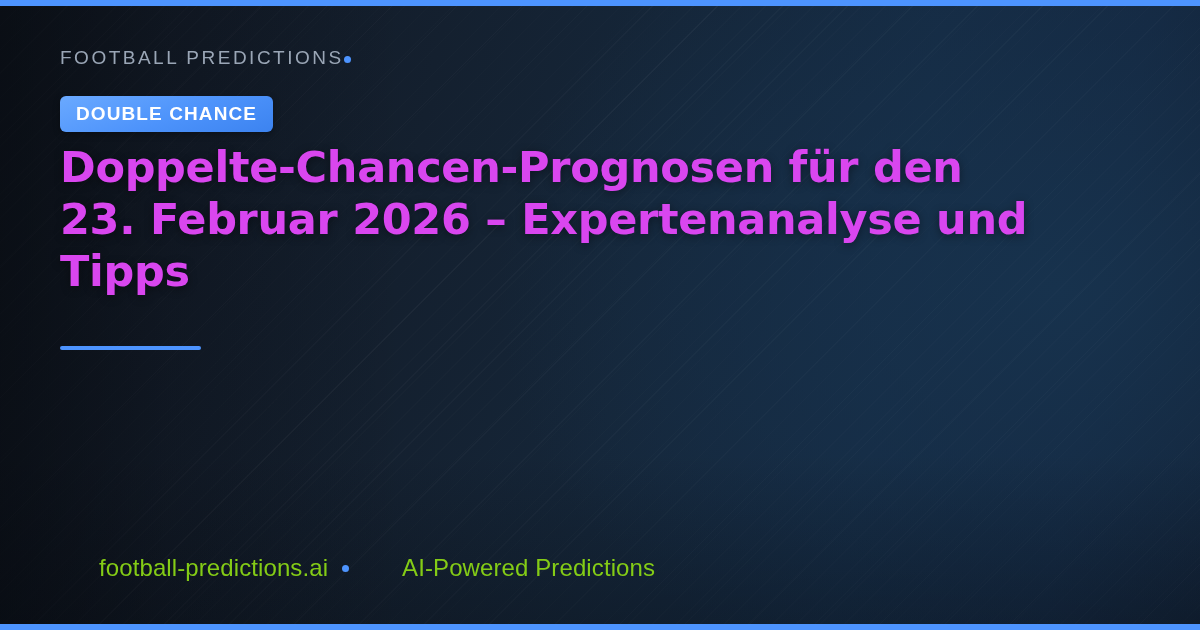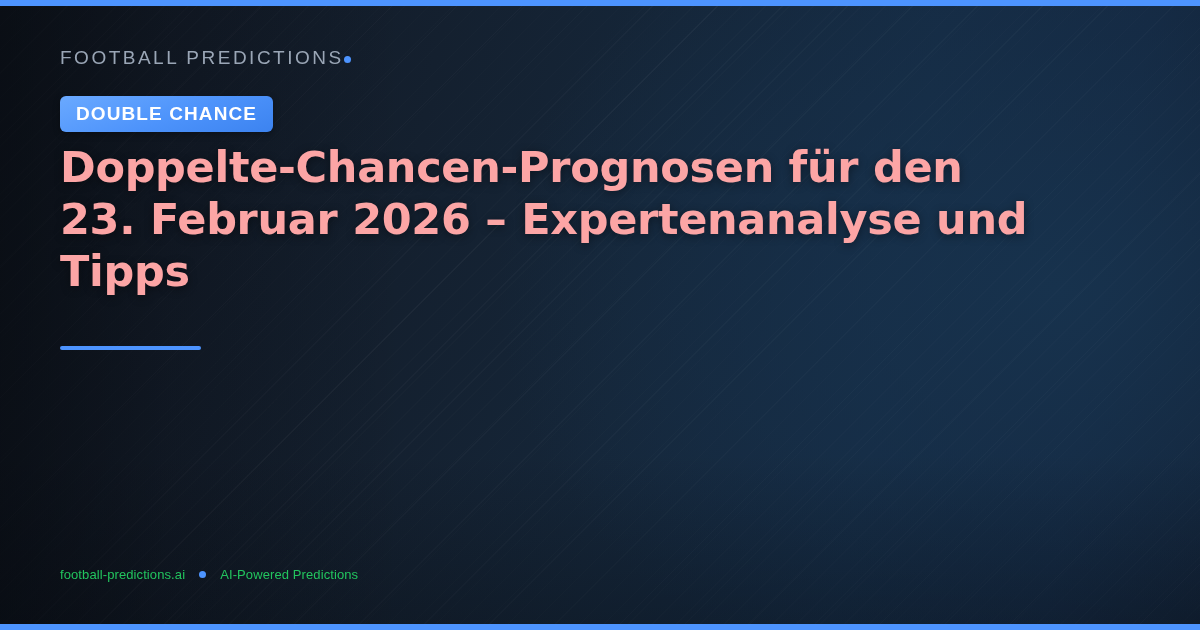--- a/index.html
+++ b/index.html
@@ -164,21 +164,21 @@
     position: absolute;
     top: 141px;
     left: 0;
     width: 990px;
     margin: 0;
     font-family: "DejaVu Sans", sans-serif;
     font-size: 43px;
     font-weight: 700;
     line-height: 52px;
     letter-spacing: -0.3px;
-    color: #fca5a5;
+    color: #d946ef;
     text-shadow: 0 2px 10px rgba(0,0,0,0.42);
   }
 
   .rule {
     position: absolute;
     top: 346px;
     left: 0;
     width: 141px;
     height: 4px;
     background: #4d94ff;
@@ -188,25 +188,26 @@
   .footer-row {
     position: absolute;
     bottom: 48px;
     left: 0;
     display: flex;
     align-items: center;
     gap: 14px;
   }
   .footer-site,
   .footer-tag {
-    font-size: 13px;
+    font-size: 24px;
     font-weight: 400;
-    color: #22c55e;
+    color: #84cc16;
     letter-spacing: 0.1px;
     white-space: nowrap;
+    margin-left: 39px;
   }
   .footer-dot {
     width: 7px;
     height: 7px;
     border-radius: 50%;
     background: #4d94ff;
     flex: none;
   }
 </style>
 </head>

